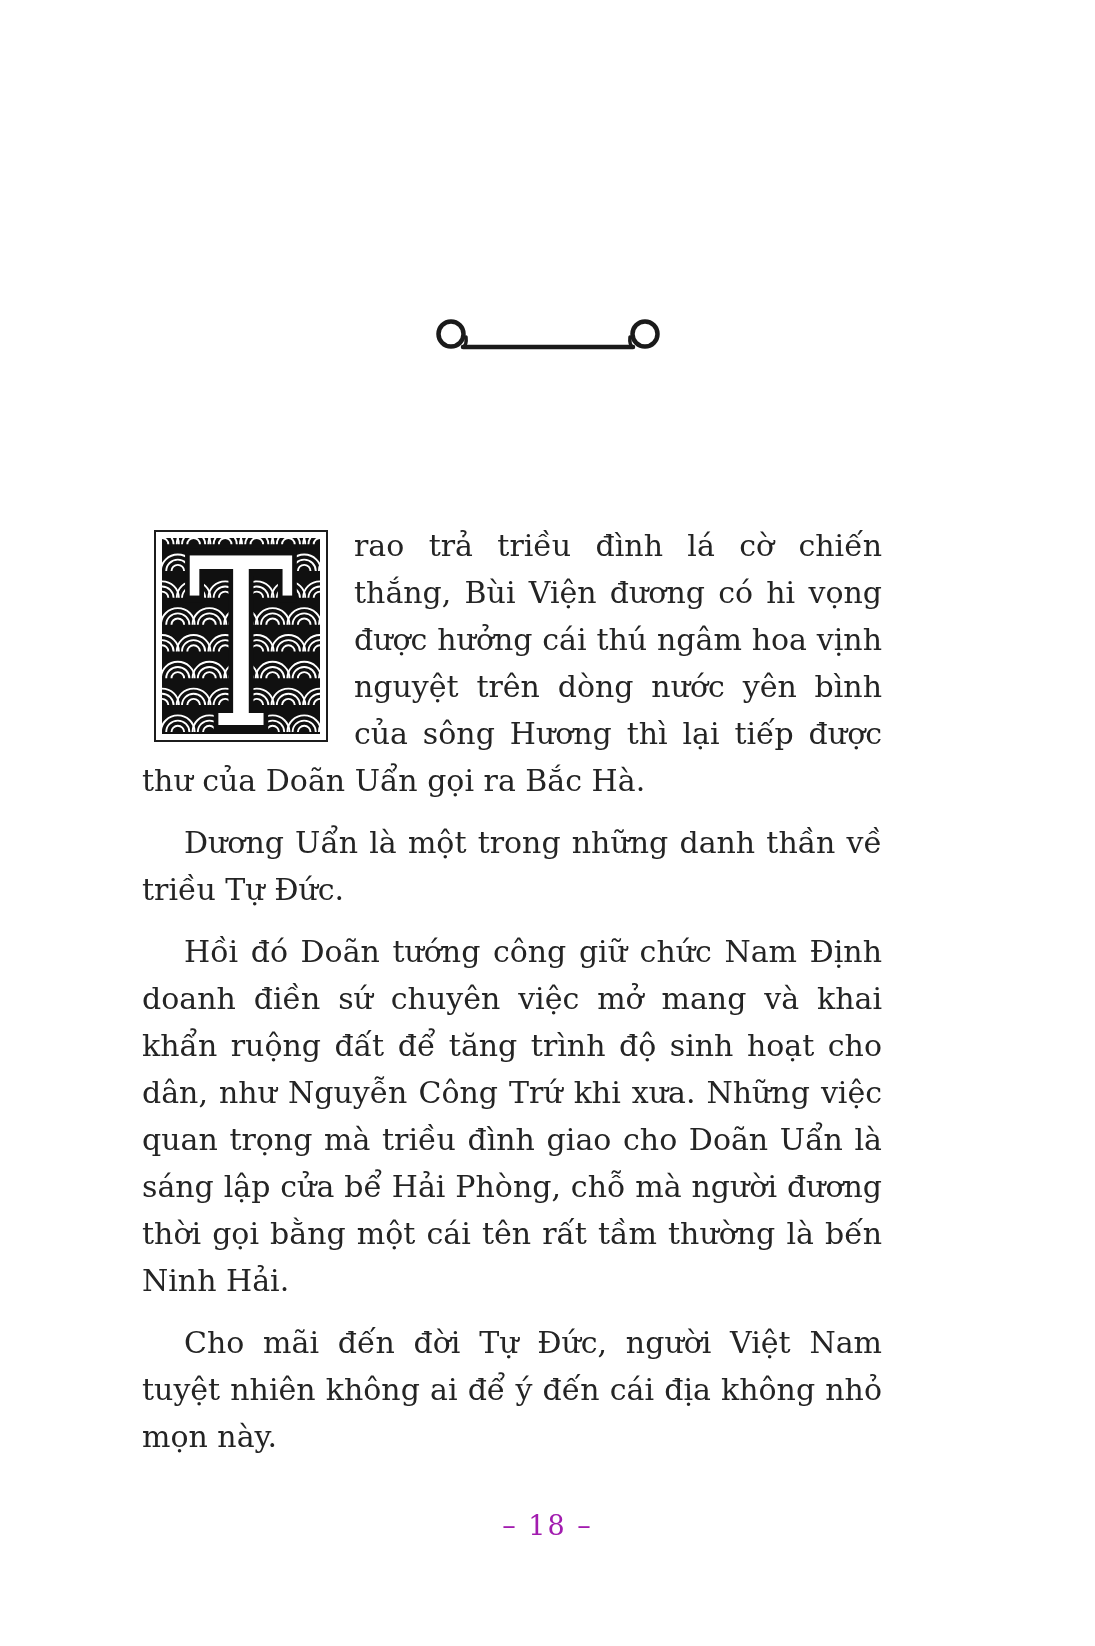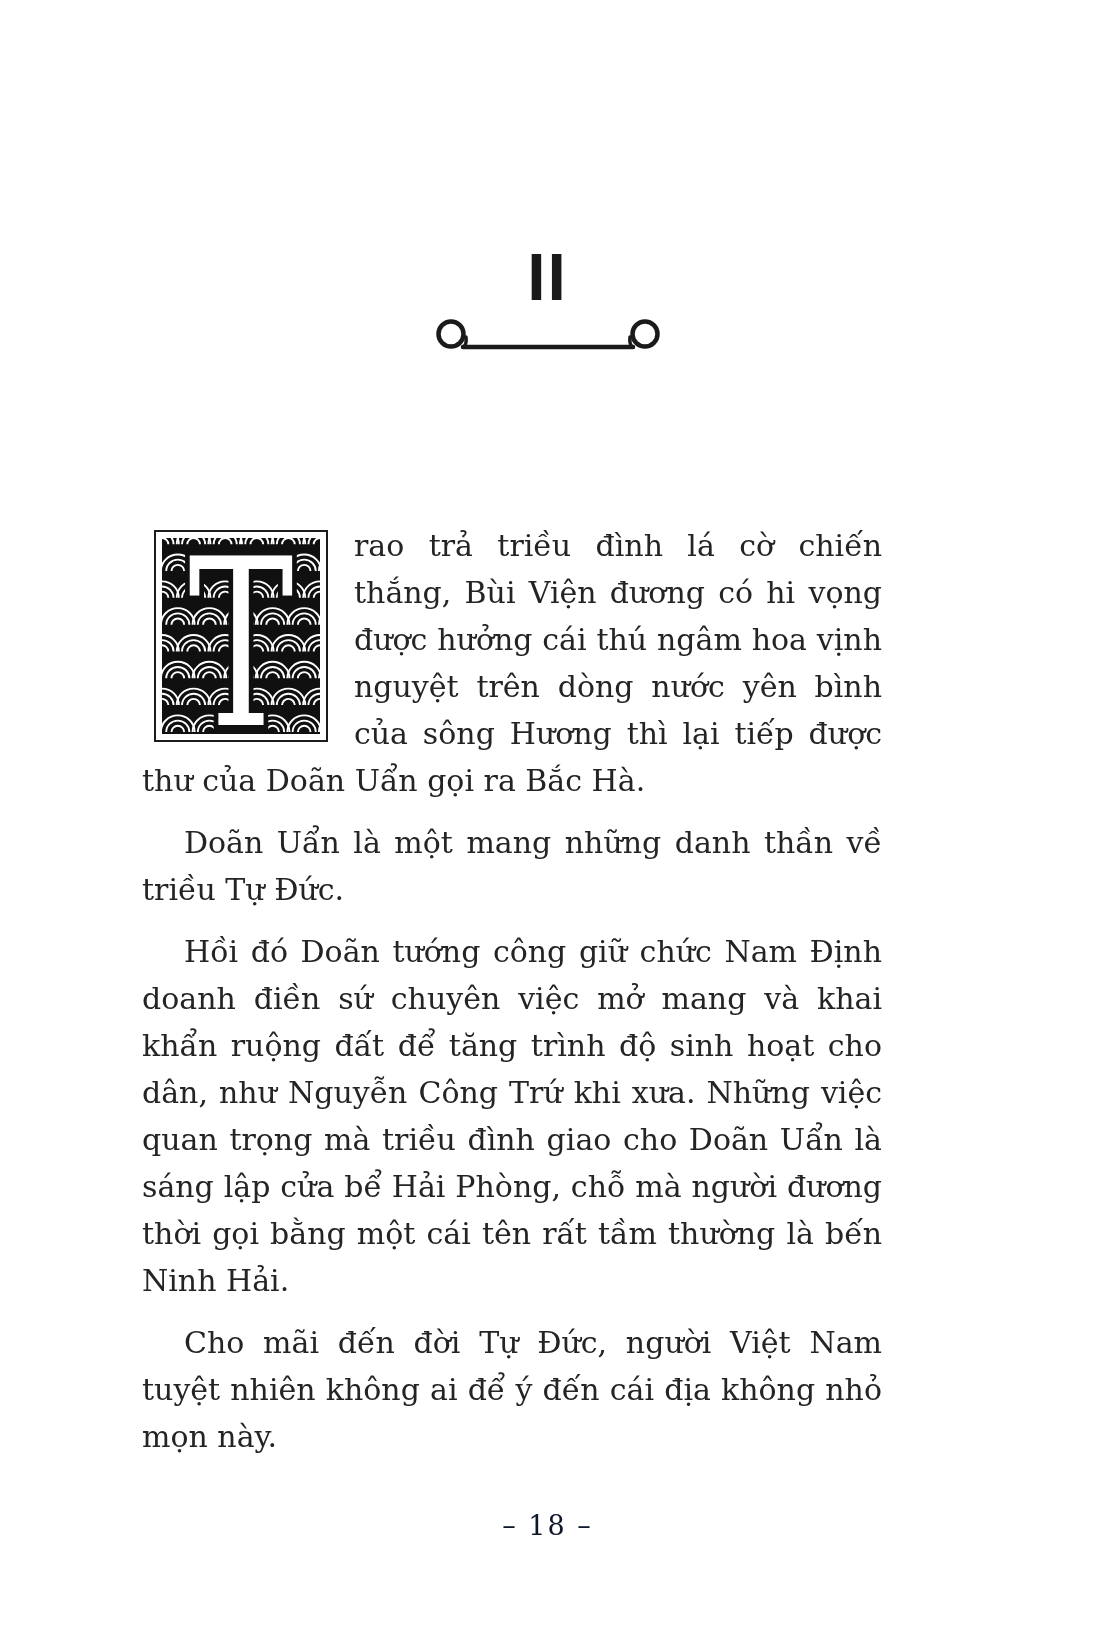--- a/index.html
+++ b/index.html
@@ -72,29 +72,28 @@
     background: #101010;
   }
   .page-num {
     position: absolute;
     top: 1510px;
     left: 0;
     width: 100%;
     text-align: center;
     font-size: 27px;
     letter-spacing: 2px;
-    color: #0f172a;
+    color: #a21caf;
   }
 </style>
 </head>
 <body>
 
 <div id="page">
 
-  <div class="chapter-head">II</div>
 
   <div class="divider-wrap">
     <svg width="236" height="52" viewBox="0 0 236 52">
       <g fill="none" stroke="#1a1a1a" stroke-linecap="round">
         <path d="M33 39 H203" stroke-width="4.5"></path>
         <circle cx="21" cy="26" r="12.5" stroke-width="4.5"></circle>
         <circle cx="215" cy="26" r="12.5" stroke-width="4.5"></circle>
         <path d="M33 39 q4 -2 3 -10" stroke-width="3.5"></path>
         <path d="M203 39 q-4 -2 -3 -10" stroke-width="3.5"></path>
       </g>
@@ -129,21 +128,21 @@
           <use href="#row" y="110"></use>
           <use href="#row" x="15" y="136"></use>
           <use href="#row" y="162"></use>
           <use href="#row" x="15" y="188"></use>
           <text x="75" y="121" transform="scale(1,1.5)" text-anchor="middle" font-family="DejaVu Serif, serif" font-size="150" fill="#ffffff" stroke="#101010" stroke-width="9" paint-order="stroke">T</text>
         </svg>
       </span>
       <span>rao trả triều đình lá cờ chiến thắng, Bùi Viện đương có hi vọng được hưởng cái thú ngâm hoa vịnh nguyệt trên dòng nước yên bình của sông Hương thì lại tiếp được thư của Doãn Uẩn gọi ra Bắc Hà.</span>
     </p>
 
-    <p>Doãn Uẩn là một mang những danh thần về triều Tự Đức.</p>
+    <p>Dương Uẩn là một trong những danh thần về triều Tự Đức.</p>
 
     <p>Hồi đó Doãn tướng công giữ chức Nam Định doanh điền sứ chuyên việc mở mang và khai khẩn ruộng đất để tăng trình độ sinh hoạt cho dân, như Nguyễn Công Trứ khi xưa. Những việc quan trọng mà triều đình giao cho Doãn Uẩn là sáng lập cửa bể Hải Phòng, chỗ mà người đương thời gọi bằng một cái tên rất tầm thường là bến Ninh Hải.</p>
 
 
     <p>Cho mãi đến đời Tự Đức, người Việt Nam tuyệt nhiên không ai để ý đến cái địa không nhỏ mọn này.</p>
 
   </div>
 
   <div class="page-num">– 18 –</div>
 

